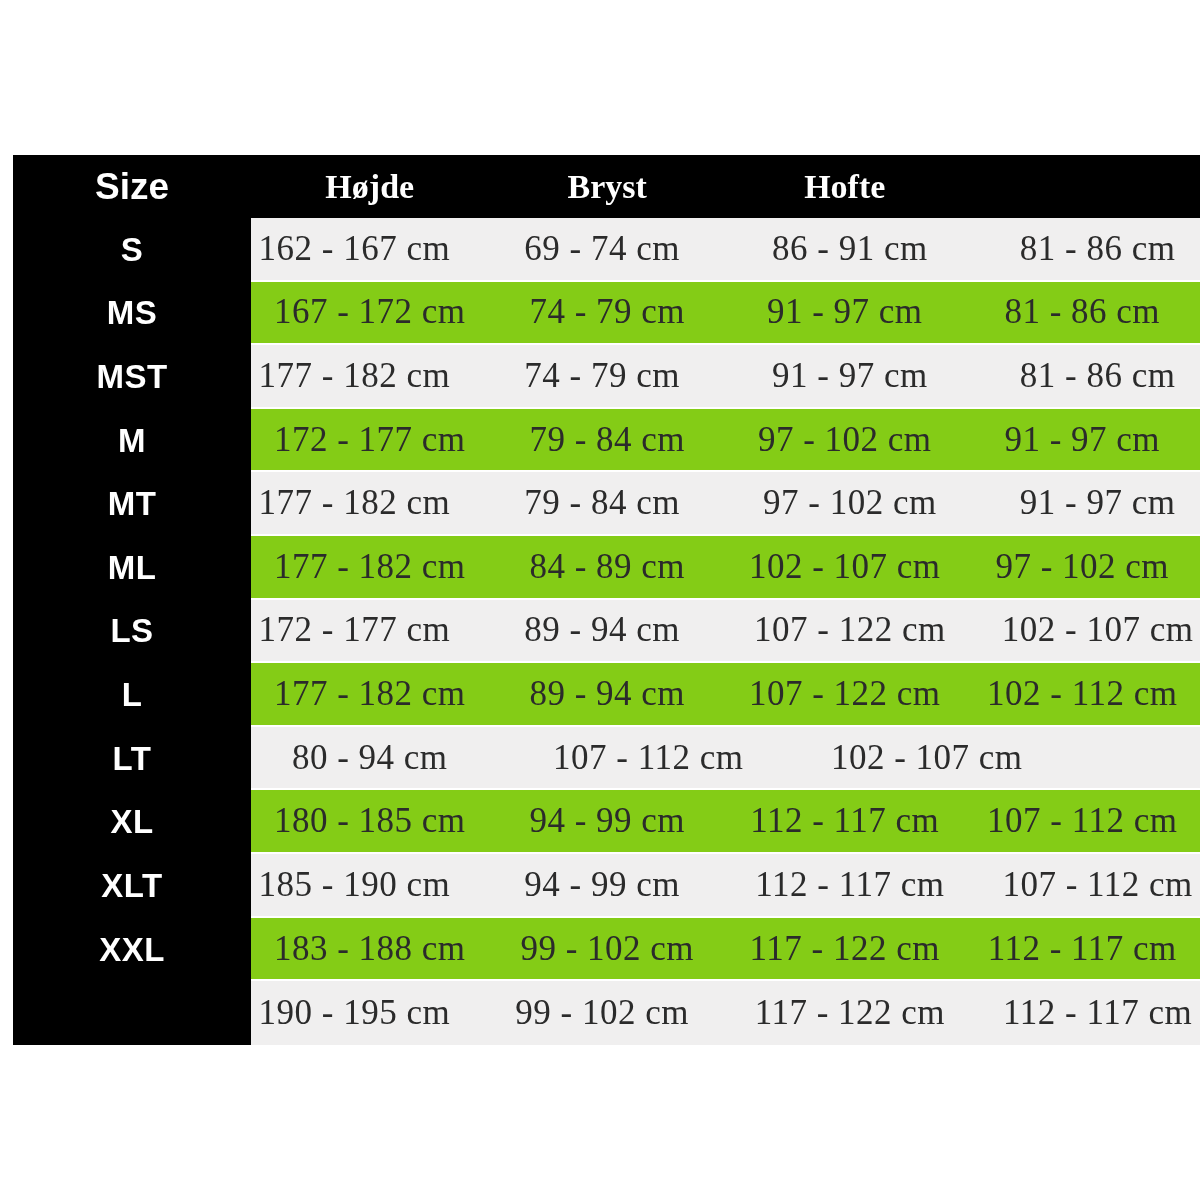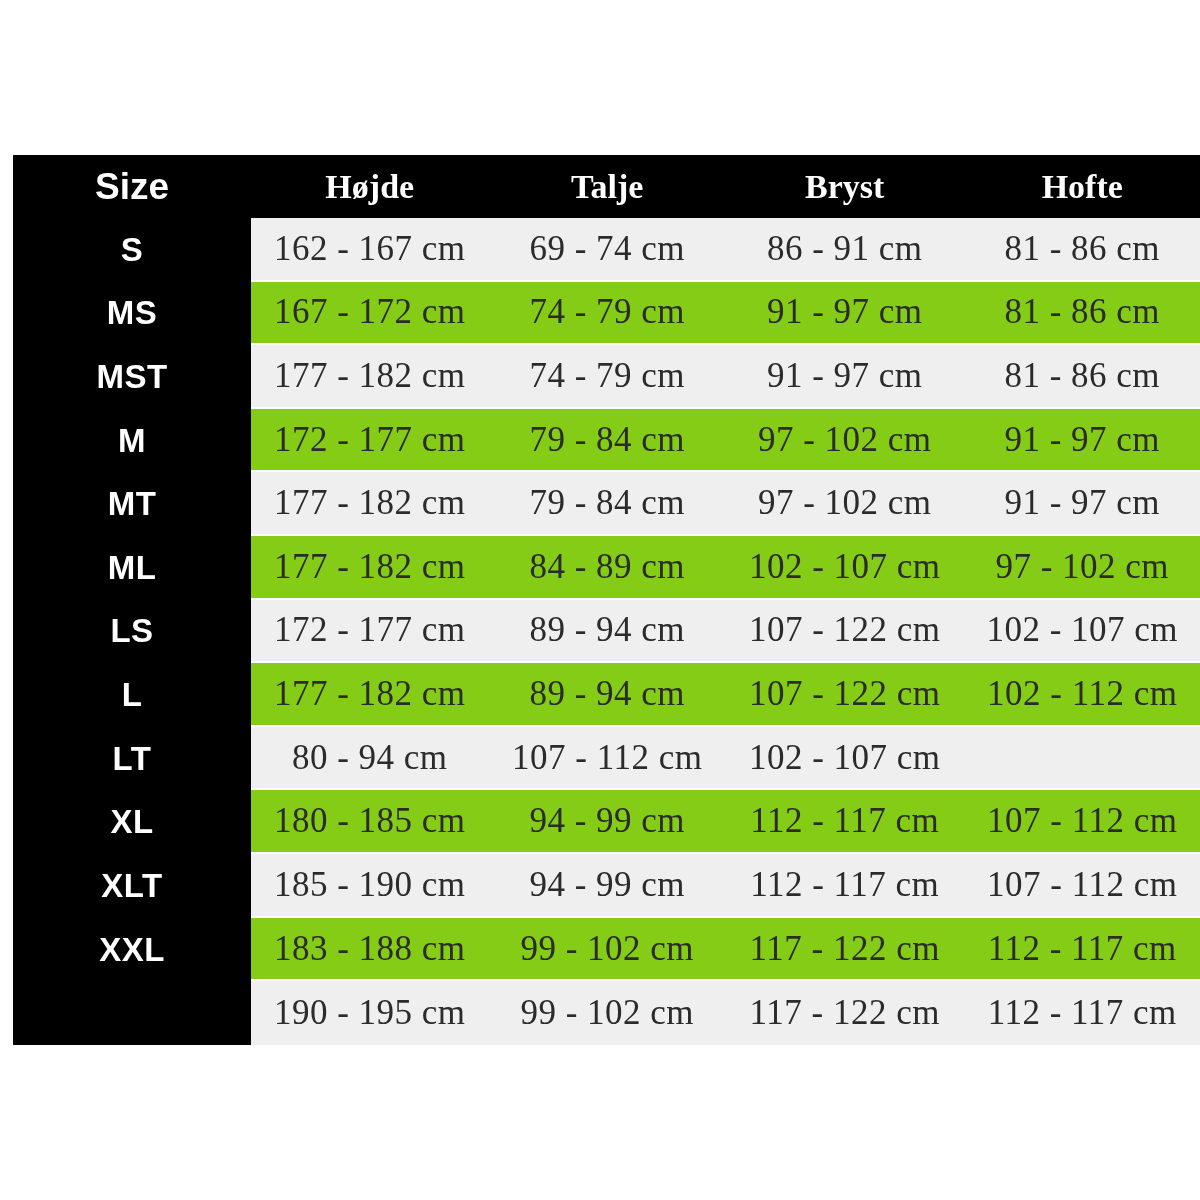--- a/index.html
+++ b/index.html
@@ -74,21 +74,21 @@
     top: 63px;
     width: 950px;
   }
   .row {
     height: 63.62px;
     box-sizing: border-box;
     border-bottom: 2px solid #ffffff;
     display: flex;
   }
   .row:last-child { border-bottom: none; text-align: center; }
-  .row.light { background: #f0efef; }
+  .row.light { background: #f0efef; gap: 41px; }
   .row.dark  { background: #84cc16; }
   .cell {
     width: 25%;
     display: flex;
     align-items: center;
     justify-content: center;
     font-family: "Liberation Serif", serif;
     font-size: 35px;
     color: #2b2b2b;
     letter-spacing: 0.5px;
@@ -96,21 +96,20 @@
   }
 </style>
 </head>
 <body>
 
 <div class="chart">
 
   <div class="header-bar">
     <div class="hcell size-h">Size</div>
     <div class="hcell">Højde</div>
-    <div class="hcell">Talje</div>
     <div class="hcell">Bryst</div>
     <div class="hcell">Hofte</div>
   </div>
 
   <div class="size-col" id="size-col">
       <div class="size-label">S</div>
       <div class="size-label">MS</div>
       <div class="size-label">MST</div>
       <div class="size-label">M</div>
       <div class="size-label">MT</div>

